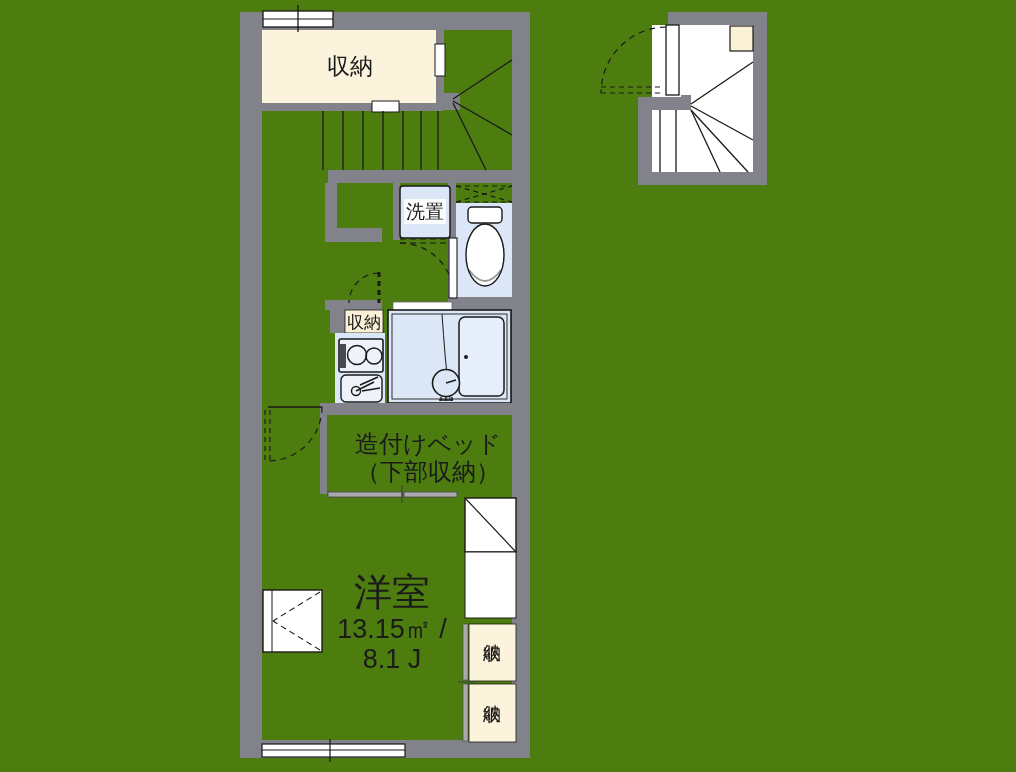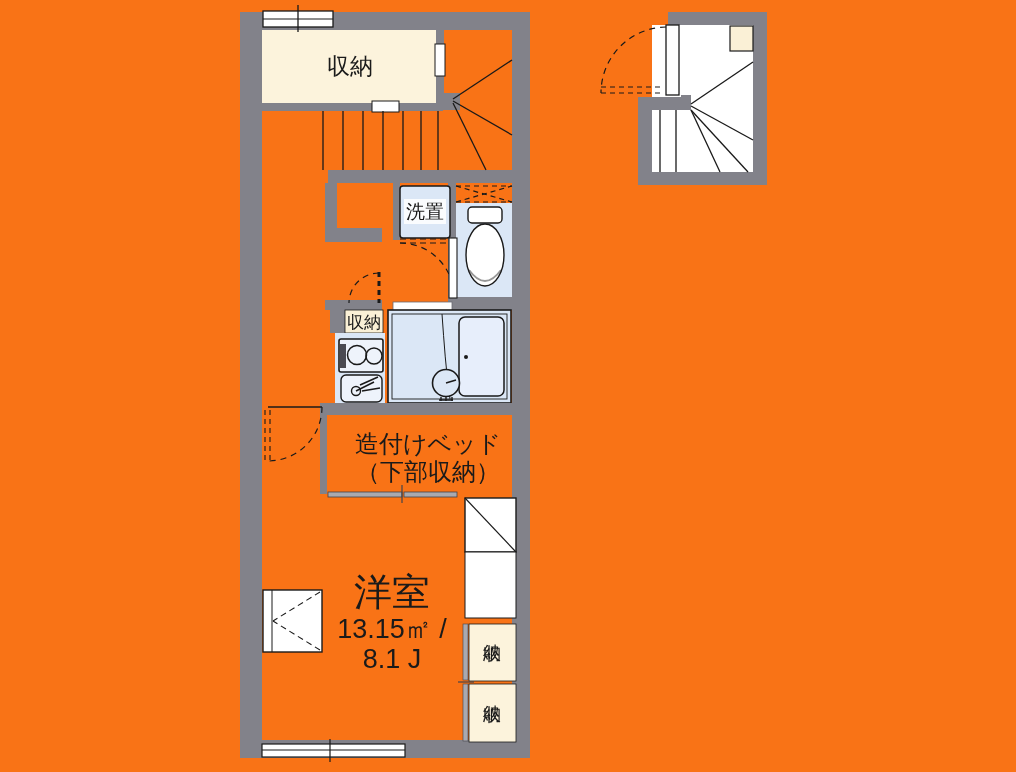--- a/index.html
+++ b/index.html
@@ -1,19 +1,19 @@
 <!DOCTYPE html>
 <html><head>
 <meta charset="utf-8">
 <style>
   html,body{margin:0;padding:0;background:#fff;}
   .canvas{
     position:relative;
     width:1016px;height:772px;
-    background:#f97316;
+    background:#4d7c0f;
     font-family:"Liberation Sans","DejaVu Sans",sans-serif;
     overflow:hidden;
   }
   svg{display:block;}
   text{fill:#1a1a1a;}
   .lbl{font-family:"Liberation Sans","DejaVu Sans",sans-serif;}
   .vtext{writing-mode:tb;glyph-orientation-vertical:0;}
 </style>
 </head>
 <body>

